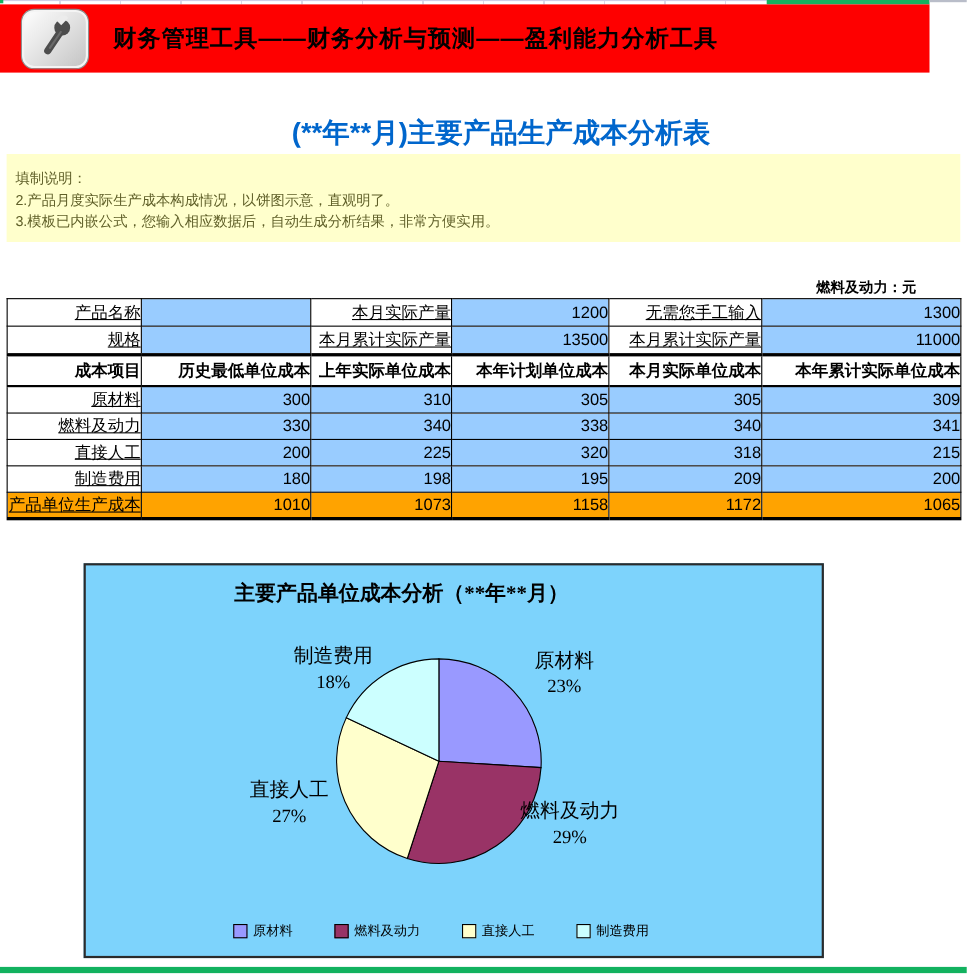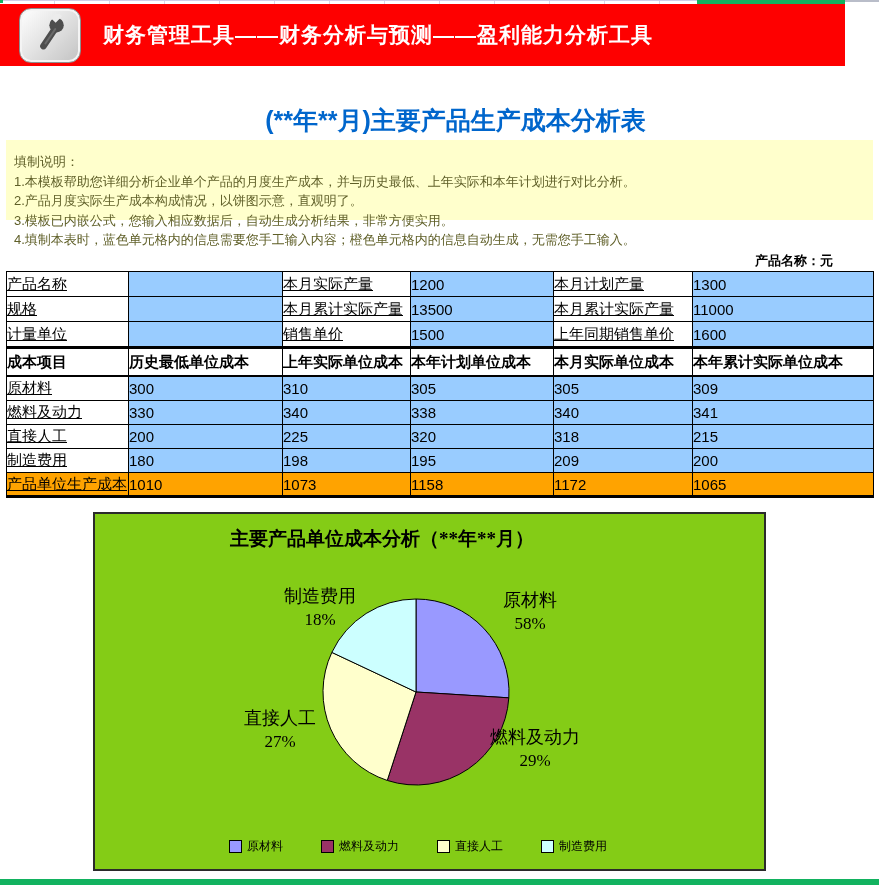--- a/index.html
+++ b/index.html
@@ -16,46 +16,46 @@
   .strip-gray{position:absolute;left:845px;top:0;width:34px;height:2px;background:#b9bdc9;}
   .corner-green{position:absolute;left:0;top:0;width:3px;height:3px;background:var(--strip-green,#12b25f);}
   .bottom-bar{position:absolute;left:0;bottom:0;width:879px;height:6px;background:var(--strip-green,#12b25f);}
   
   .banner{position:absolute;top:4px;left:0;width:845px;height:62px;background:var(--banner-red,#fe0000);
     display:flex;align-items:center;}
   .tool-icon{width:60px;height:53px;margin-left:19px;border-radius:12px;flex:0 0 auto;
     background:linear-gradient(135deg,#ffffff 0%,#e8e8e8 40%,#c2c2c2 100%);
     border:1px solid #8f8f8f;box-shadow:inset 0 0 0 2px #f4f4f4;
     display:flex;align-items:center;justify-content:center;}
-  .banner-title{color:#ffffff;font-size:21px;font-weight:bold;margin:0 0 0 22px;letter-spacing:1px;white-space:nowrap;}
+  .banner-title{color:#000000;font-size:21px;font-weight:bold;margin:0 0 0 22px;letter-spacing:1px;white-space:nowrap;}
   
   .page-title{position:absolute;top:88px;left:0;width:879px;text-align:center;margin:16px;
     color:var(--title-blue,#0066cc);font-size:25px;font-weight:bold;}
   
   .instructions{position:absolute;top:140px;left:6px;width:867px;height:80px;box-sizing:border-box;
     background:var(--note-bg,#ffffcc);color:var(--note-text,#5f5f28);
     font-size:13px;line-height:19.5px;padding:12px 6px 0 8px;}
   .instructions p{margin:0;white-space:nowrap;}
   
   .unit-note{position:absolute;top:252px;right:46px;font-size:13px;font-weight:bold;color:#000;}
   
   .main-table{position:absolute;top:271px;left:6px;width:867px;border-collapse:collapse;table-layout:fixed;}
-  .main-table td{border:1px solid #000;text-align:left;vertical-align:middle;padding:0;
+  .main-table td{border:1px solid #000;text-align:right;vertical-align:middle;padding:0;
     font-size:15px;overflow:hidden;white-space:nowrap;}
   .info-row td{height:24px;}
   .hdr-row td{height:26px;font-weight:bold;border-top:3px solid #000;border-bottom:2px solid #000;}
   .data-row td{height:23px;}
   .total-row td{height:22px;background:var(--cell-orange,#ffa300);border-bottom:3px solid #000;}
   .total-row td.lbl{font-size:15px;}
   .cell-blue{background:var(--cell-blue,#99ccff);}
   .num{font-size:12px;}
   .u{text-decoration:underline;}
   
-  .chart-box{position:absolute;left:93px;top:512px;width:673px;height:359px;box-sizing:border-box;
-    border:2px solid #2b2b2b;background:#84cc16;font-family:"Liberation Serif",serif;}
+  .chart-box{position:absolute;left:76px;top:512px;width:673px;height:359px;box-sizing:border-box;
+    border:2px solid #2b2b2b;background:#7dd3fc;font-family:"Liberation Serif",serif;}
   .chart-title{position:absolute;left:0;top:12px;width:574px;text-align:center;
     font-size:19px;font-weight:bold;color:#000;}
   .pie-svg{position:absolute;left:0;top:0;width:669px;height:355px;}
   .pie-label{position:absolute;text-align:center;font-size:18px;line-height:24px;color:#000;}
   .pie-label .pct{font-size:17px;}
   .lbl-manuf{left:150px;top:70px;width:150px;}
   .lbl-material{left:360px;top:74px;width:150px;}
   .lbl-labor{left:110px;top:192px;width:150px;}
   .lbl-fuel{left:345px;top:211px;width:190px;}
   .legend{position:absolute;left:0;top:324px;width:646px;display:flex;justify-content:center;
@@ -84,61 +84,51 @@
         <path d="M40 23 L25 45" stroke="#6a6a6a" stroke-width="3" stroke-linecap="round"></path>
       </svg>
     </div>
     <h1 class="banner-title">财务管理工具——财务分析与预测——盈利能力分析工具</h1>
   </header>
 
   <h2 class="page-title">(**年**月)主要产品生产成本分析表</h2>
 
   <section class="instructions">
     <p>填制说明：</p>
-    <p>1.本模板帮助您详细分析企业单个产品的月度生产成本，并与历史最低、上年实际和本年计划进行对比分析。</p>
     <p>2.产品月度实际生产成本构成情况，以饼图示意，直观明了。</p>
     <p>3.模板已内嵌公式，您输入相应数据后，自动生成分析结果，非常方便实用。</p>
-    <p>4.填制本表时，蓝色单元格内的信息需要您手工输入内容；橙色单元格内的信息自动生成，无需您手工输入。</p>
   </section>
 
-  <div class="unit-note">产品名称：元</div>
+  <div class="unit-note">燃料及动力：元</div>
 
   <table class="main-table">
     <colgroup>
       <col style="width:122px">
         <col style="width:154px">
         <col style="width:128px">
       <col style="width:143px">
         <col style="width:139px">
         <col style="width:181px">
     </colgroup>
     <tbody>
       <tr class="info-row">
         <td class="lbl u">产品名称</td>
         <td class="cell-blue"></td>
         <td class="lbl u">本月实际产量</td>
         <td class="cell-blue num">1200</td>
-        <td class="lbl u">本月计划产量</td>
+        <td class="lbl u">无需您手工输入</td>
         <td class="cell-blue num">1300</td>
       </tr>
       <tr class="info-row">
         <td class="lbl u">规格</td>
         <td class="cell-blue"></td>
         <td class="lbl u">本月累计实际产量</td>
         <td class="cell-blue num">13500</td>
         <td class="lbl u">本月累计实际产量</td>
         <td class="cell-blue num">11000</td>
-      </tr>
-      <tr class="info-row">
-        <td class="lbl u">计量单位</td>
-        <td class="cell-blue"></td>
-        <td class="lbl u">销售单价</td>
-        <td class="cell-blue num">1500</td>
-        <td class="lbl u">上年同期销售单价</td>
-        <td class="cell-blue num">1600</td>
       </tr>
       <tr class="hdr-row">
         <td>成本项目</td>
         <td>历史最低单位成本</td>
         <td>上年实际单位成本</td>
         <td>本年计划单位成本</td>
         <td>本月实际单位成本</td>
         <td>本年累计实际单位成本</td>
       </tr>
       <tr class="data-row">
@@ -192,21 +182,21 @@
         <path d="M 321 178 L 236.85 138.40 A 93 93 0 0 1 321.00 85.00 Z" fill="#CCFFFF" stroke="#000" stroke-width="1"></path>
       </svg>
     <div class="chart-title">主要产品单位成本分析（**年**月）</div>
 
     <div class="pie-label lbl-manuf">
       <div>制造费用</div>
       <div class="pct">18%</div>
     </div>
     <div class="pie-label lbl-material">
       <div>原材料</div>
-      <div class="pct">58%</div>
+      <div class="pct">23%</div>
     </div>
     <div class="pie-label lbl-labor">
       <div>直接人工</div>
       <div class="pct">27%</div>
     </div>
     <div class="pie-label lbl-fuel">
       <div>燃料及动力</div>
       <div class="pct">29%</div>
     </div>
 

